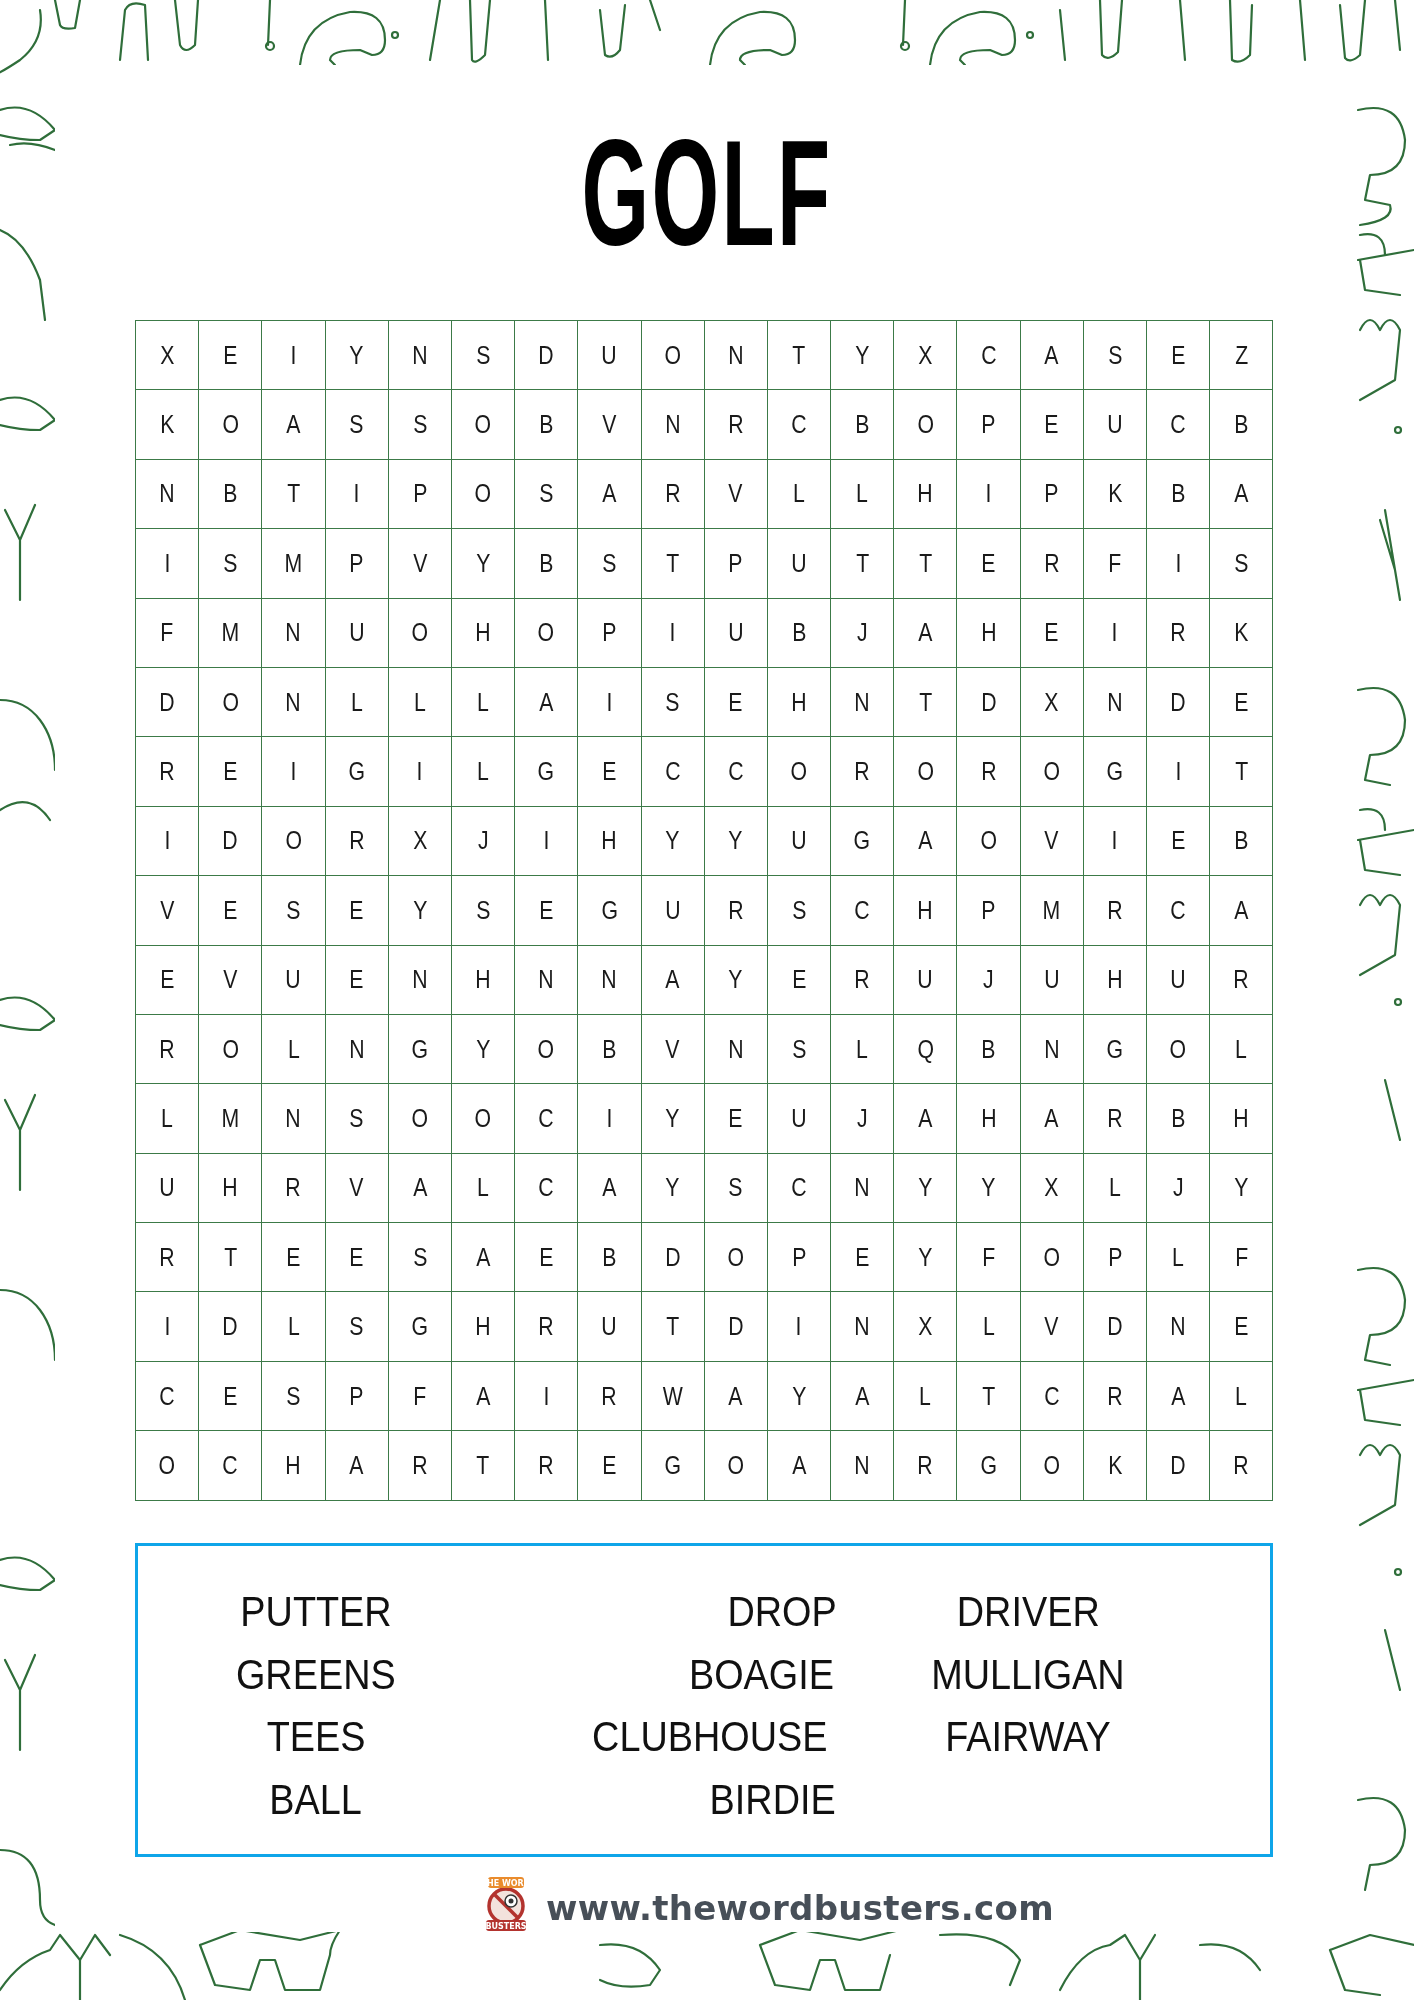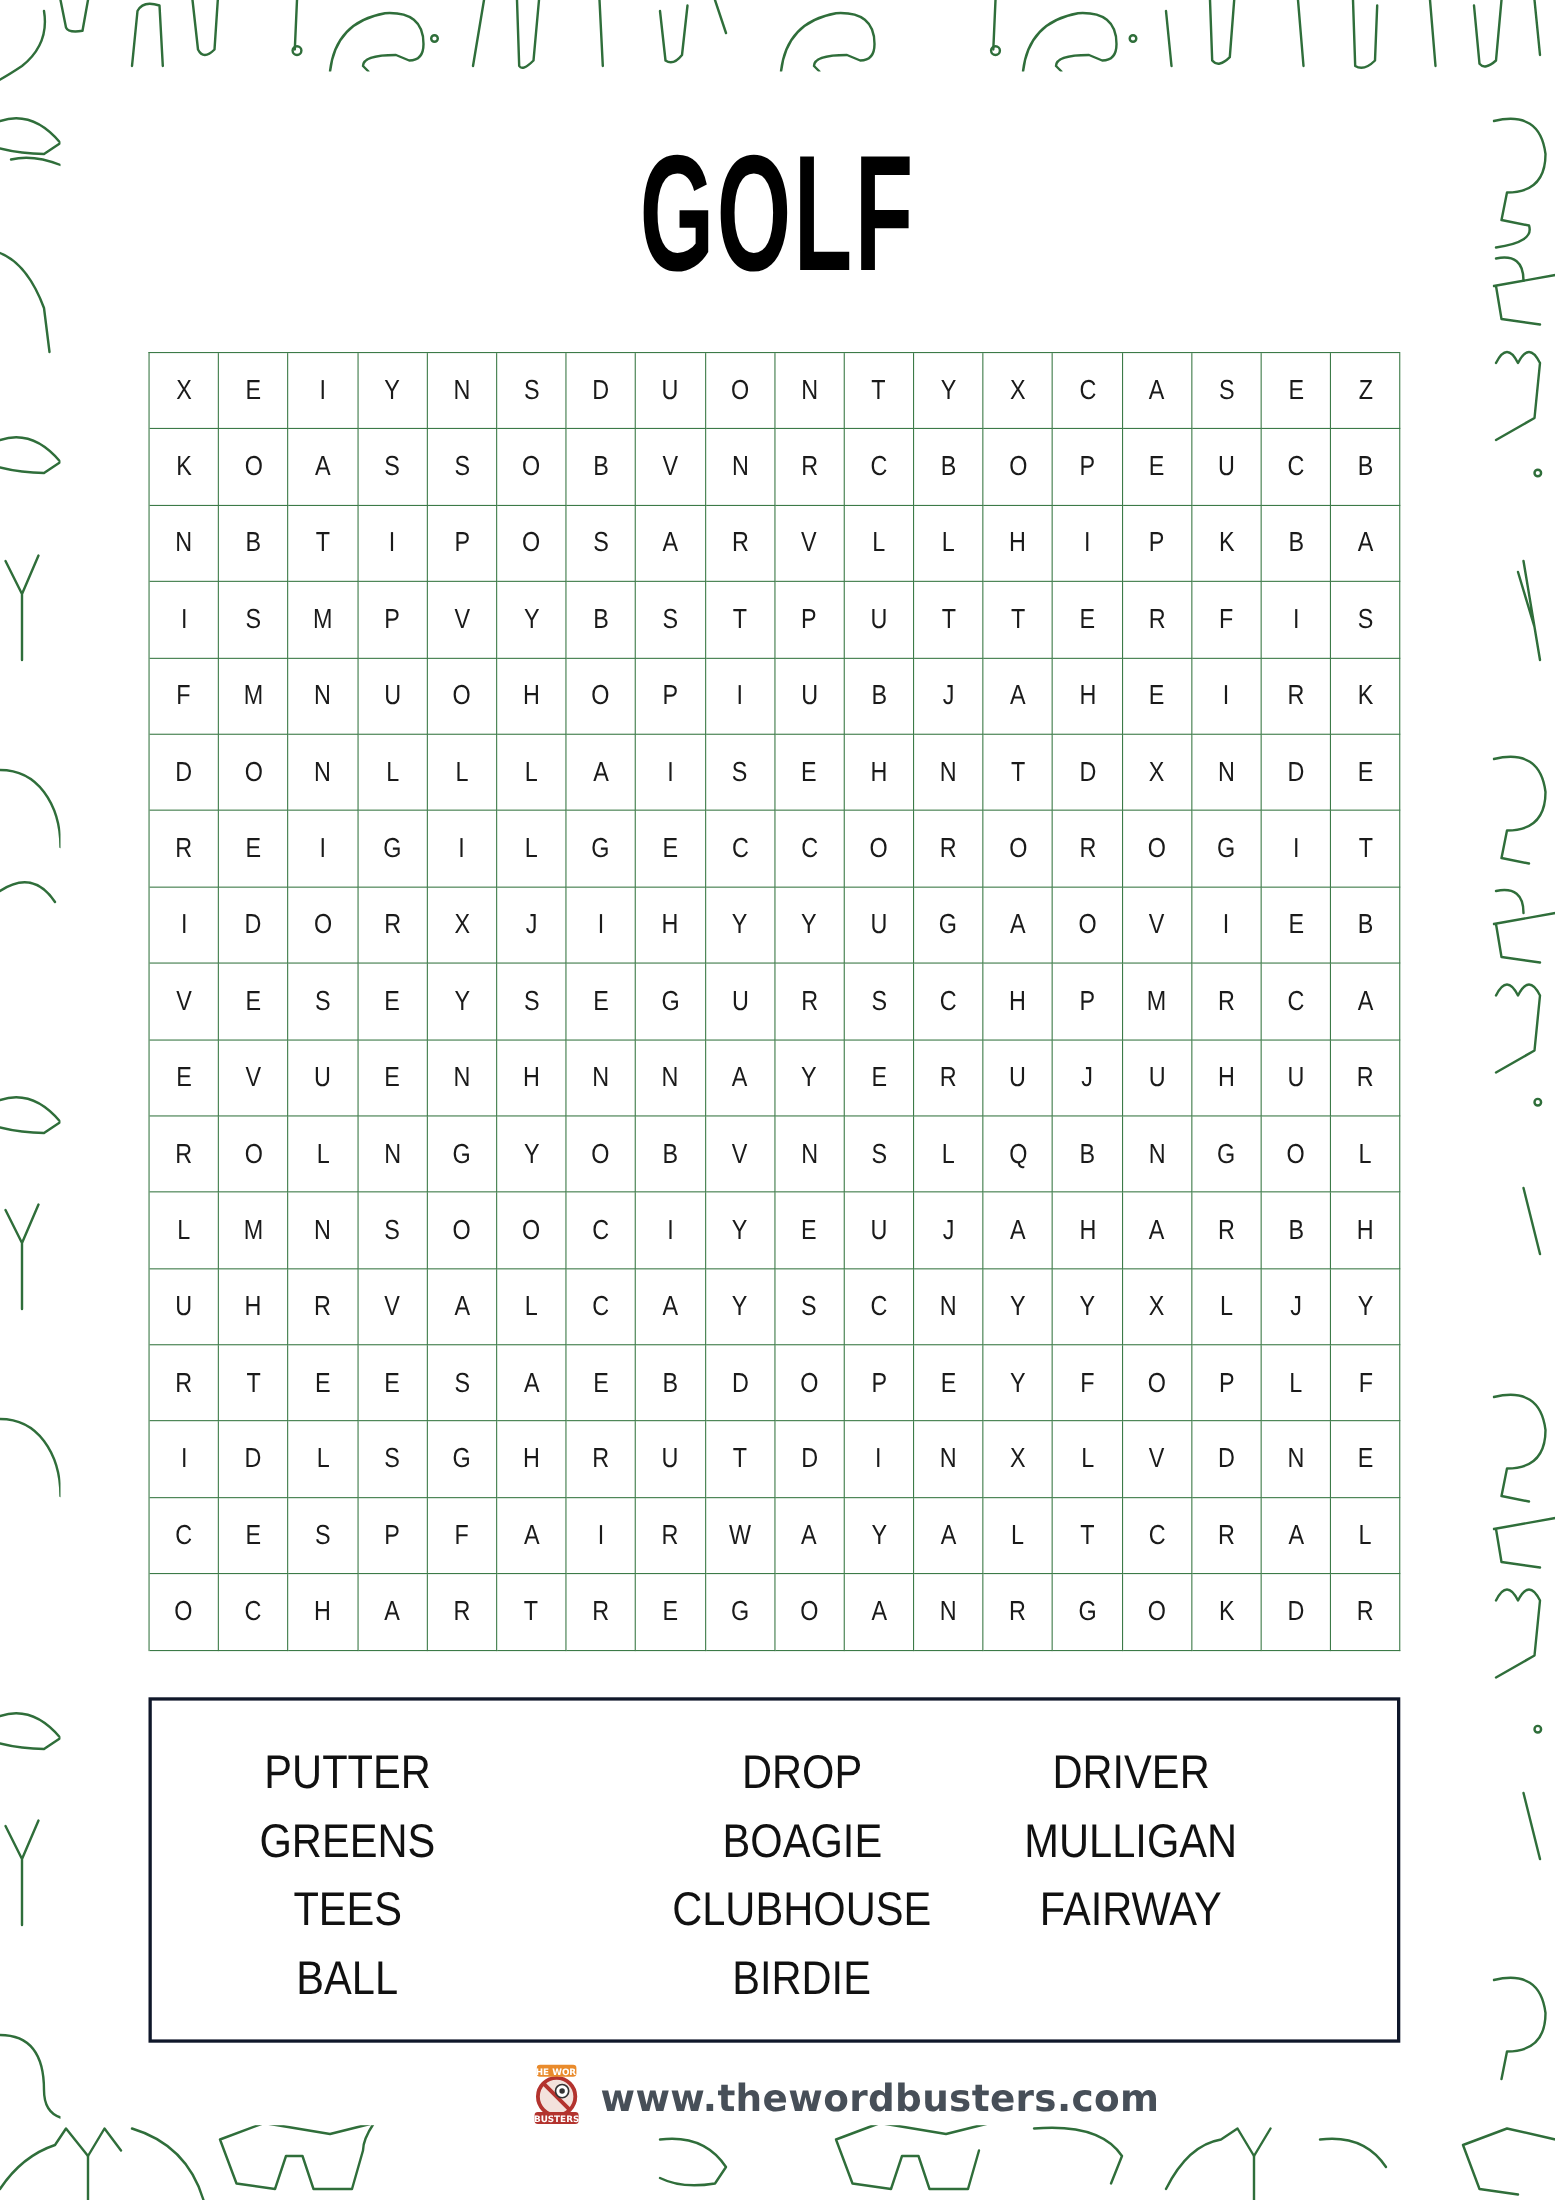--- a/index.html
+++ b/index.html
@@ -29,21 +29,21 @@
   }
   .cell {
     border-right:1.5px solid #3c7a48; border-bottom:1.5px solid #3c7a48;
     display:flex; align-items:center; justify-content:center;
     font-family:"Liberation Sans", sans-serif; font-size:25px; color:#1a1a1a;
     box-sizing:border-box;
   }
   .cell span { display:inline-block; transform:scaleX(0.85); }
   .wordbox {
     position:absolute; left:135px; top:1543px; width:1138px; height:314px;
-    border:3px solid #0f172a; box-sizing:border-box;
+    border:3px solid #0ea5e9; box-sizing:border-box;
   }
   .wcol { position:absolute; top:34px; width:300px; text-align:center; }
   .word {
     font-family:"Liberation Sans", sans-serif; font-size:43px; line-height:62.5px;
     color:#111; display:block;
   }
   .word span { display:inline-block; transform:scaleX(0.88); }
   .footer {
     position:absolute; left:480px; top:1872px; height:56px; display:flex; align-items:flex-end;
   }
@@ -1063,21 +1063,21 @@
     </div>
   </div>
 
 <div class="wordbox">
   <div class="wcol" style="left:28px;">
     <span class="word"><span>PUTTER</span></span>
     <span class="word"><span>GREENS</span></span>
     <span class="word"><span>TEES</span></span>
     <span class="word"><span>BALL</span></span>
   </div>
-  <div class="wcol" style="left:441px;">
+  <div class="wcol" style="left:406px;text-align:right;">
     <span class="word"><span>DROP</span></span>
     <span class="word"><span>BOAGIE</span></span>
     <span class="word"><span>CLUBHOUSE</span></span>
     <span class="word"><span>BIRDIE</span></span>
   </div>
   <div class="wcol" style="left:740px;">
     <span class="word"><span>DRIVER</span></span>
     <span class="word"><span>MULLIGAN</span></span>
     <span class="word"><span>FAIRWAY</span></span>
   </div>

